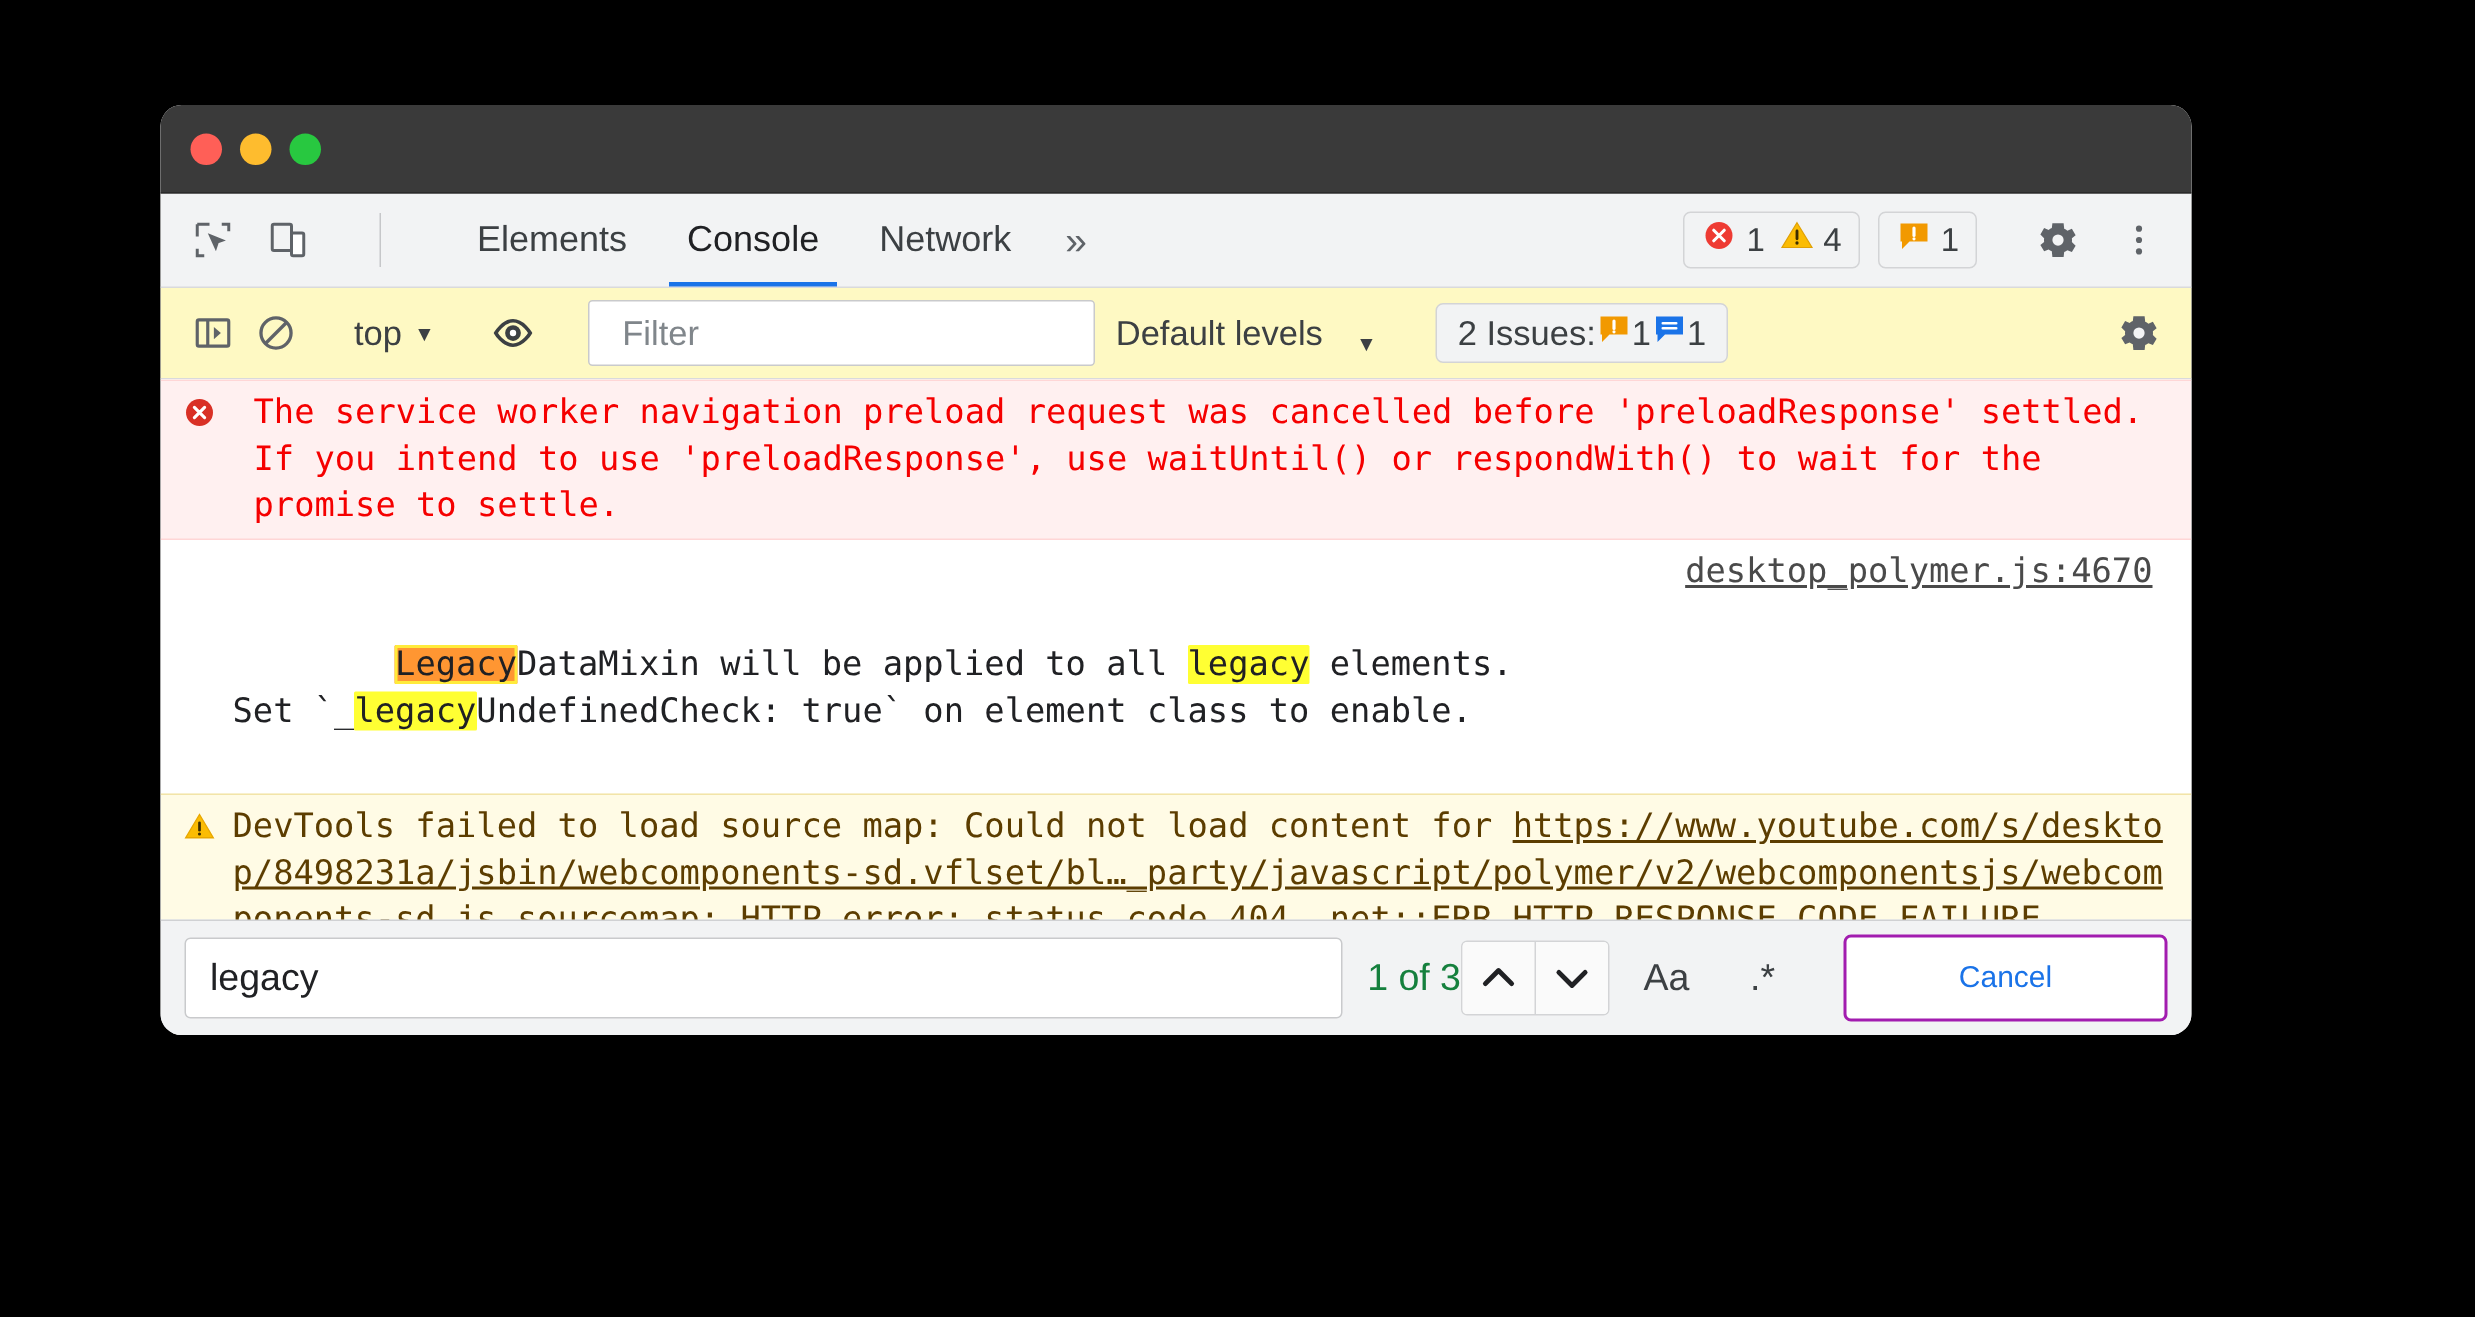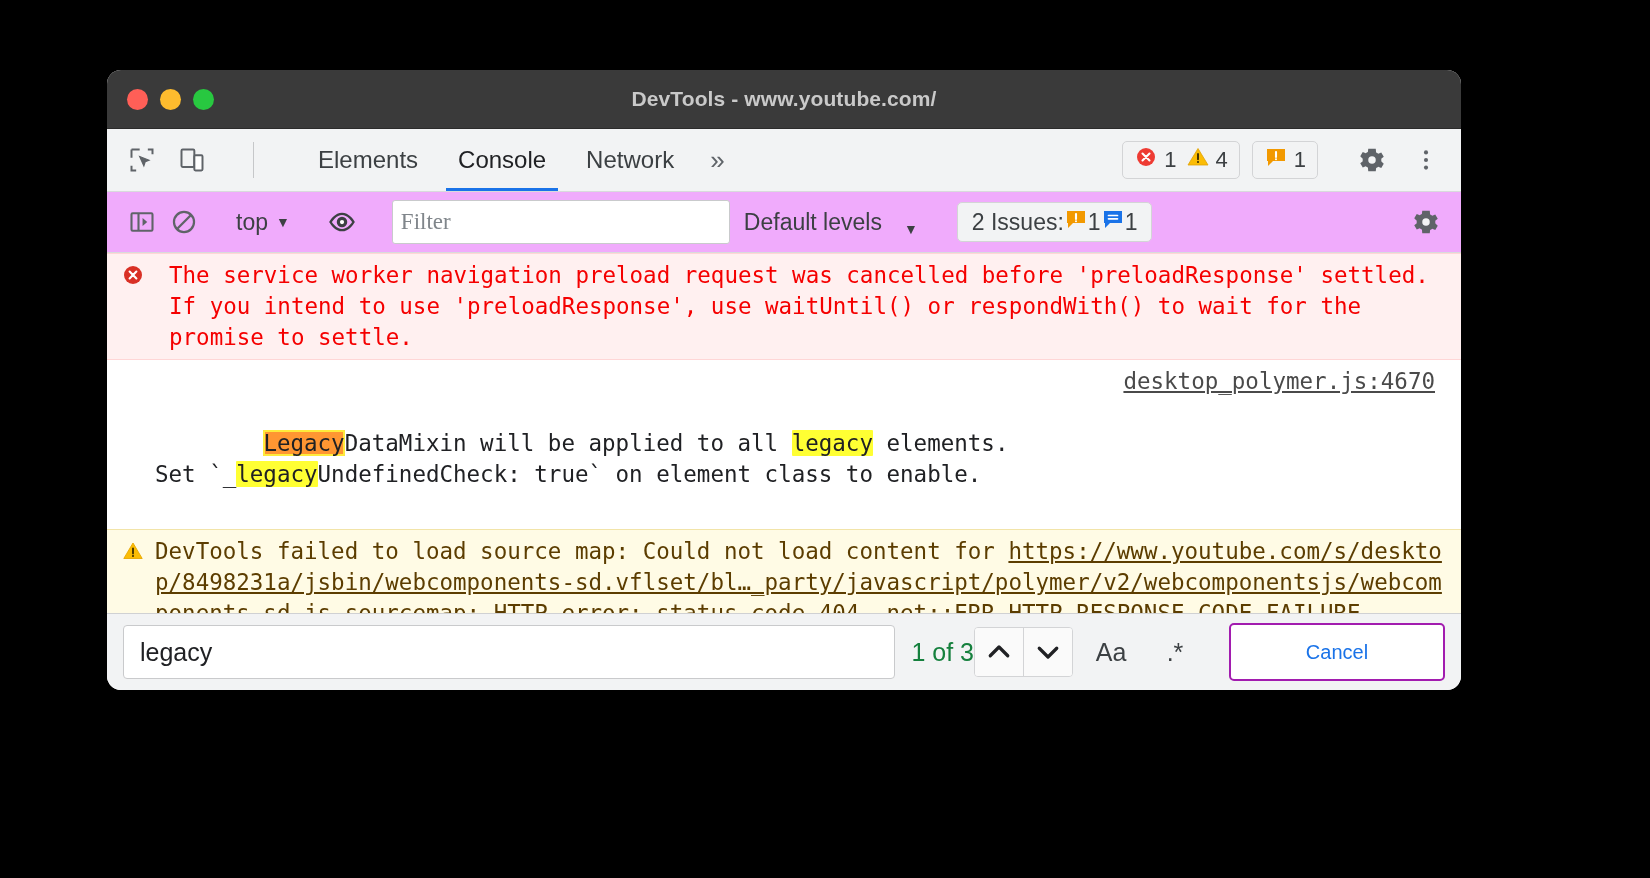--- a/index.html
+++ b/index.html
@@ -150,21 +150,21 @@
     display: flex;
     align-items: center;
     gap: 6px;
     font-size: 22px;
     color: #3c4043;
   }
 
   
   .console-toolbar {
     height: 60px;
-    background: #f0abfc;
+    background: #fef9c3;
     border-bottom: 1px solid #d9dadc;
     display: flex;
     align-items: center;
     padding: 0 14px;
     flex: 0 0 auto;
   }
   .ctx-select {
     display: flex;
     align-items: center;
     gap: 8px;
@@ -179,24 +179,23 @@
   }
   .filter-box {
     flex: 0 0 auto;
     width: 338px;
     height: 44px;
     background: #ffffff;
     border: 1px solid #c9cacc;
     border-radius: 3px;
     display: flex;
     align-items: center;
-    padding: 0 8px;
+    padding: 0 22px;
     margin-left: 4px;
     box-sizing: border-box;
-    font-family: Liberation Serif, serif;
   }
   .filter-box span {
     font-size: 23px;
     color: #80868b;
   }
   .levels {
     display: flex;
     align-items: flex-end;
     gap: 22px;
     font-size: 23px;
@@ -385,21 +384,20 @@
 <body>
 
 <div id="window">
 
   <div class="titlebar">
     <div class="traffic">
       <div class="dot red"></div>
       <div class="dot yellow"></div>
       <div class="dot green"></div>
     </div>
-    <div class="window-title">DevTools - www.youtube.com/</div>
   </div>
 
   <div class="tabbar">
     <div class="tb-icons">
       <div class="icon-btn">
         <svg width="28" height="28" viewBox="0 0 24 24" fill="none" stroke="#5f6368" stroke-width="1.7">
           <path d="M3 3h7M3 3v7M3 17v4h4M17 3h4v4"></path>
           <path d="M10 9l8 3.2-3.2 1.2L13.6 17z" fill="#5f6368" stroke="#5f6368" stroke-width="1"></path>
         </svg>
       </div>

